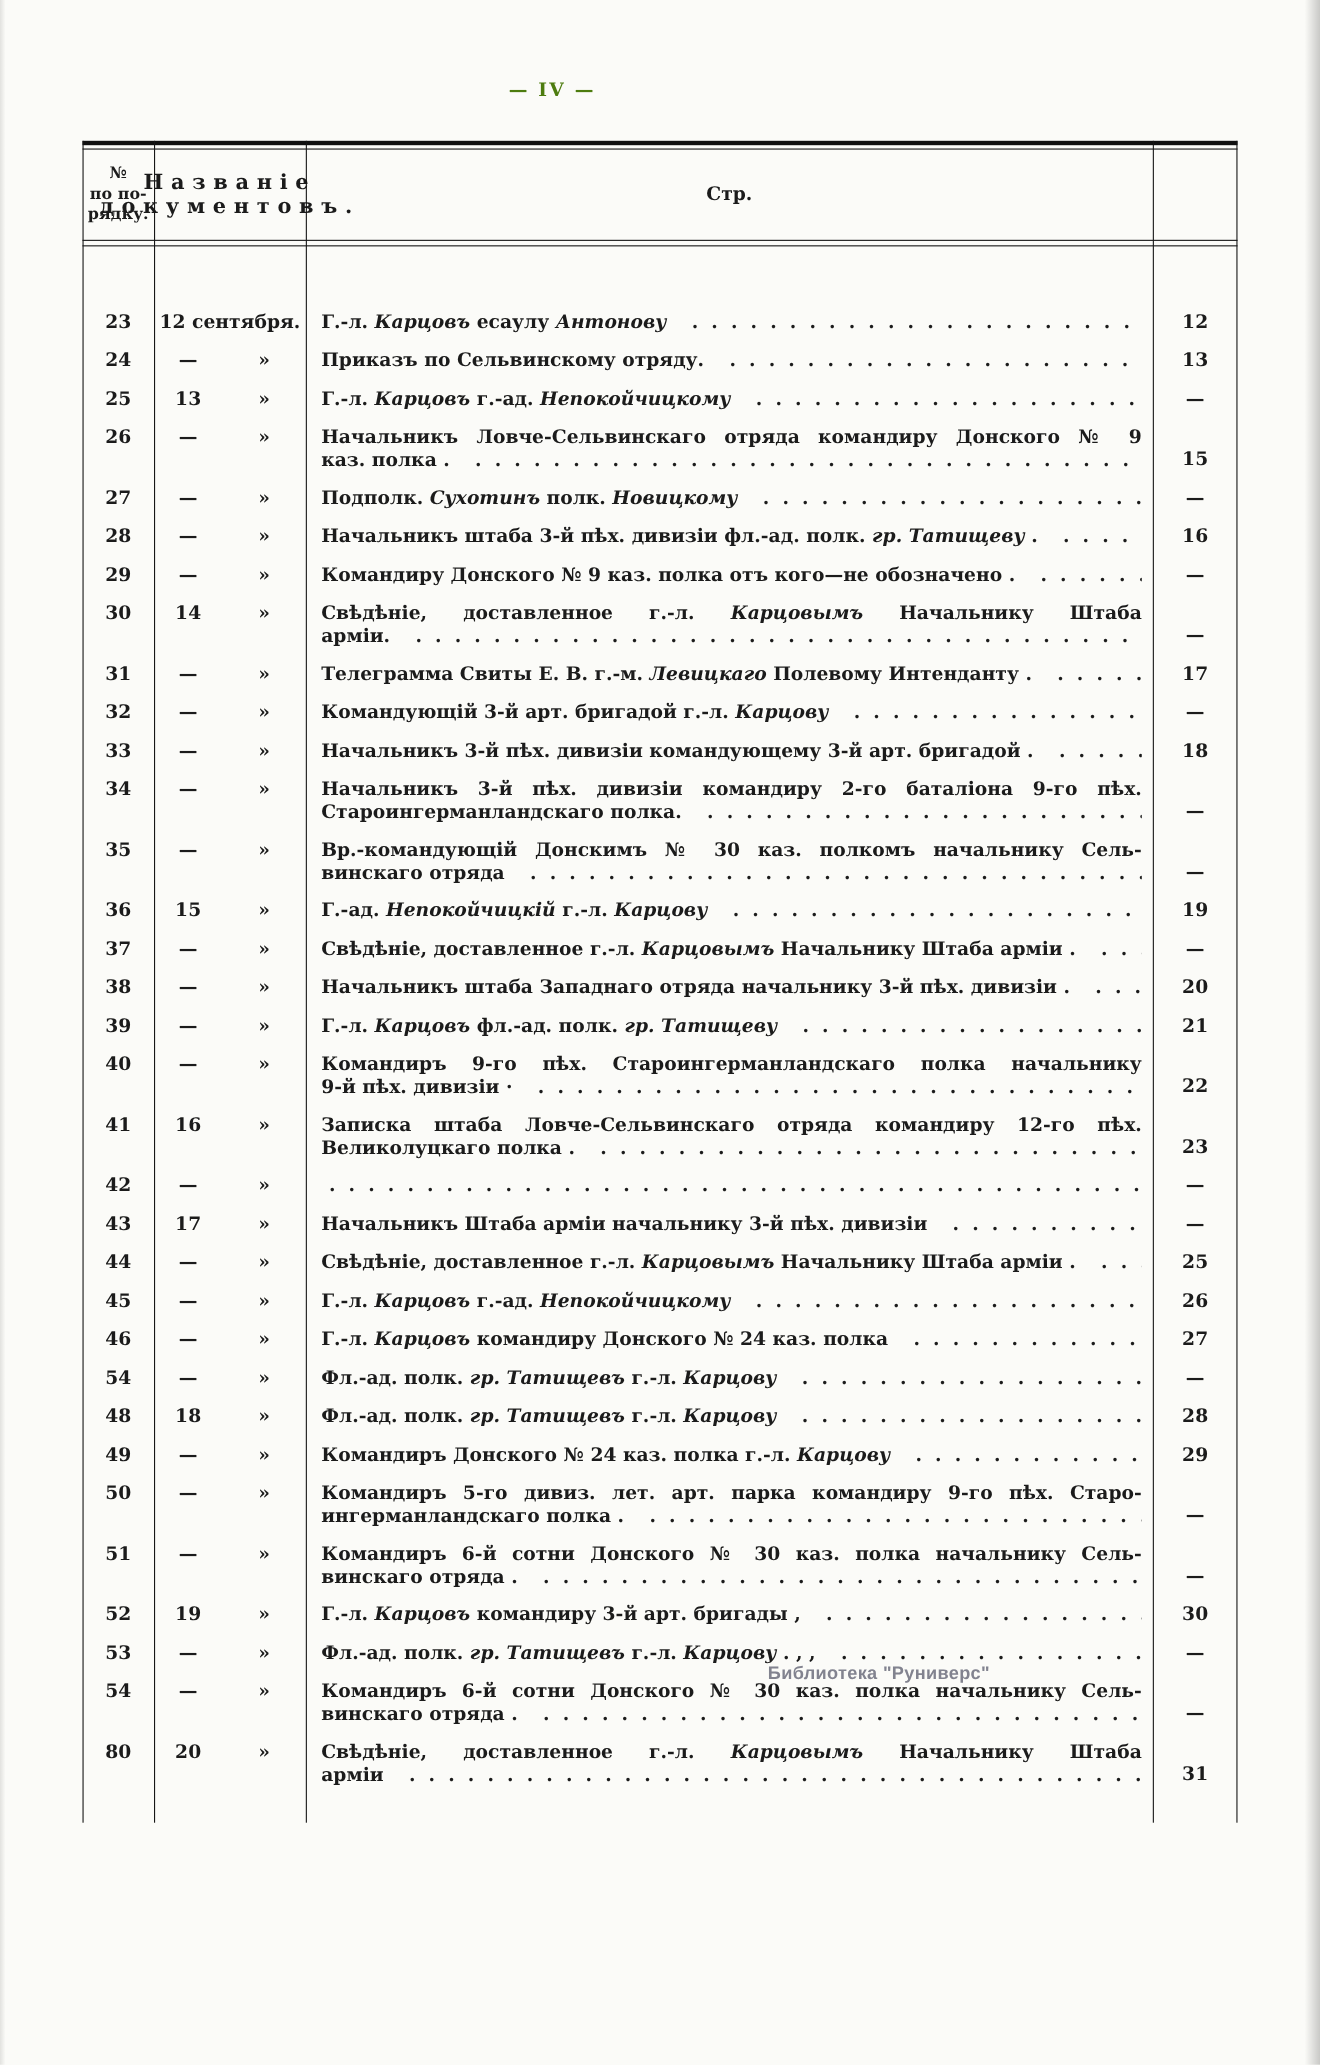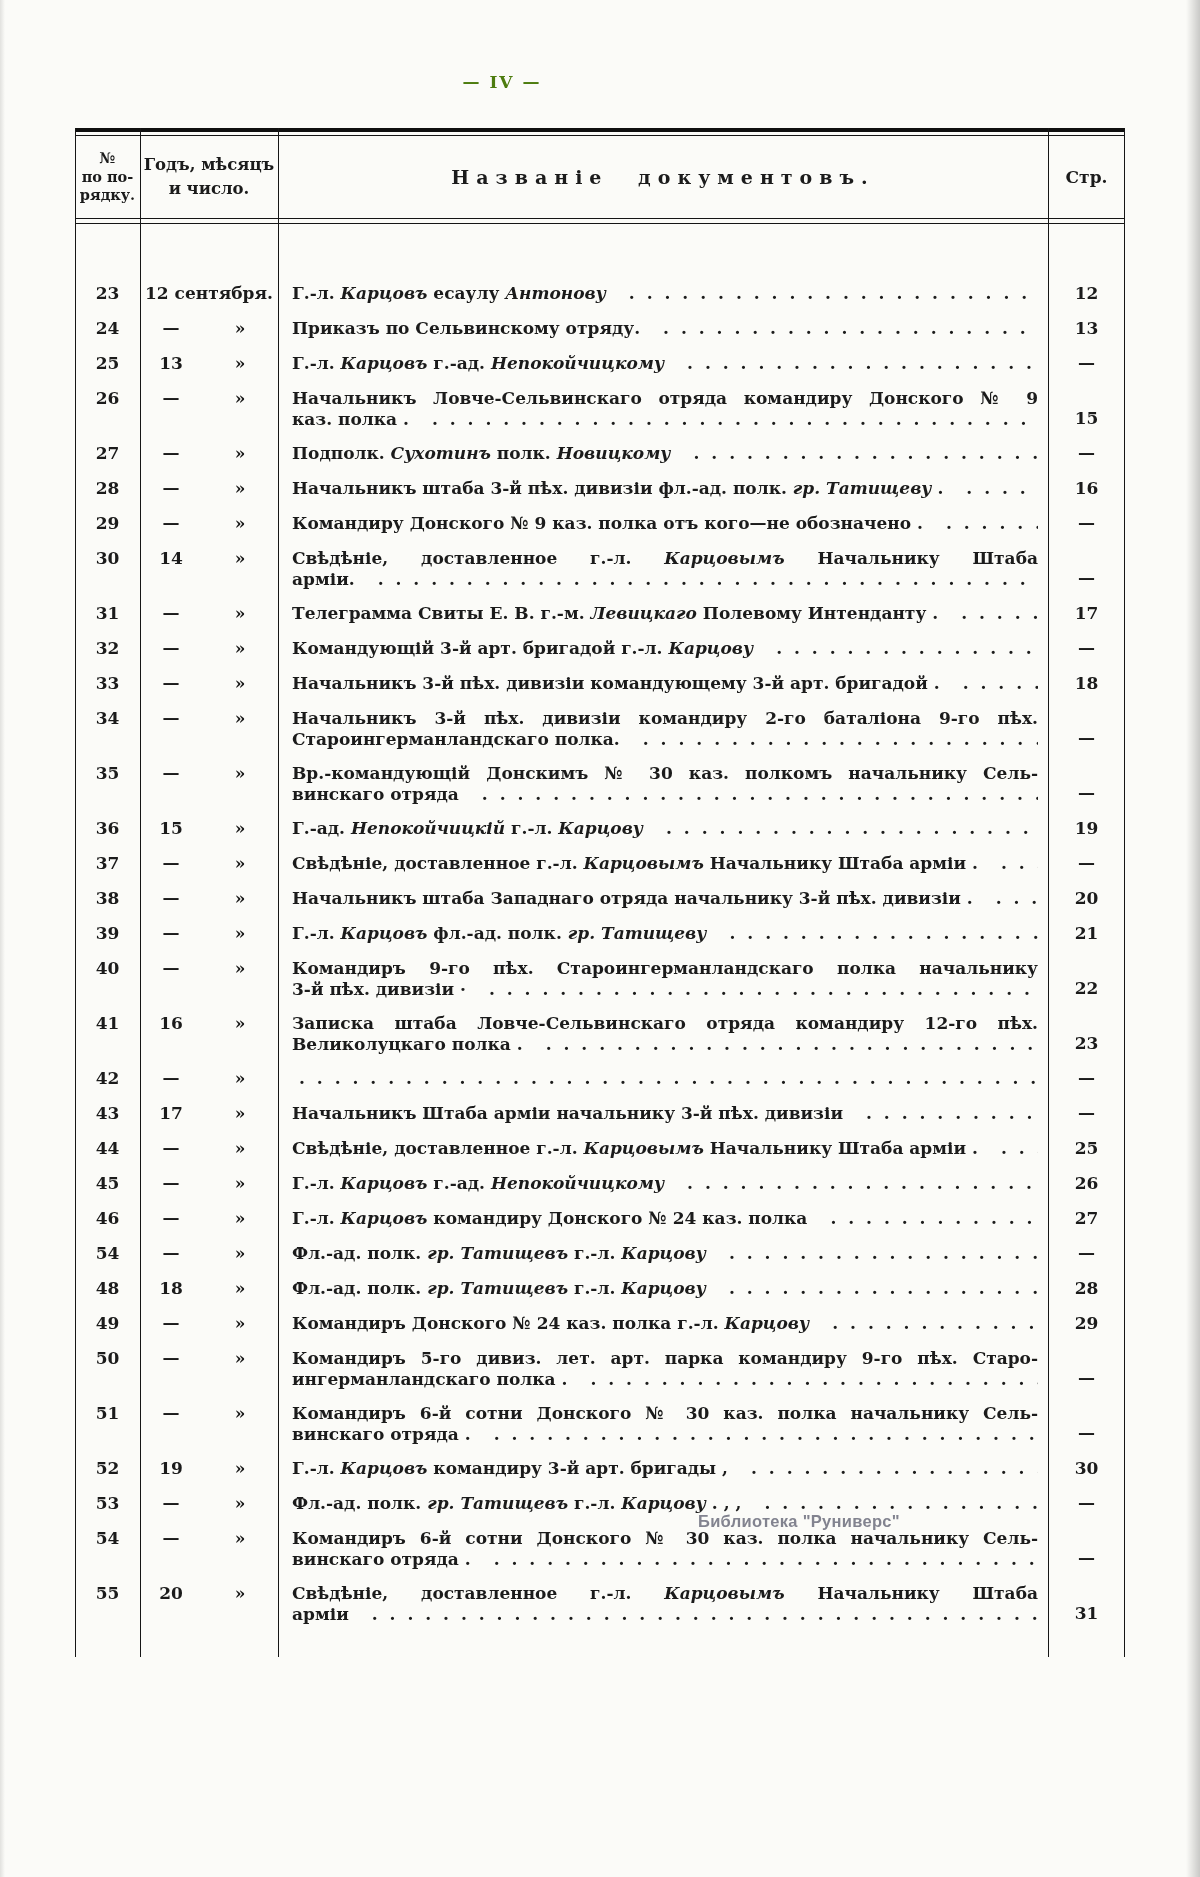--- a/index.html
+++ b/index.html
@@ -90,22 +90,20 @@
   <div class="vline vl4"></div>
 
   <div class="rule-thick"></div>
   <div class="gap2"></div>
   <div class="rule-thin"></div>
 
   <div class="grid thead">
     <div class="hcell h-num">№
 по по-
 рядку.</div>
-    <div class="hcell h-date">Годъ, мѣсяцъ
-и число.</div>
     <div class="hcell h-title">Названіе документовъ.</div>
     <div class="hcell h-page">Стр.</div>
   </div>
 
   <div class="rule-thin"></div>
   <div class="gap4"></div>
   <div class="rule-thin"></div>
 
   <div class="tbody" id="tbody">
       <div class="grid row">
@@ -383,21 +381,21 @@
       </div>
       <div class="grid row">
         <div class="cell c-num">40</div>
         <div class="cell c-date">
           <span class="day">—</span>
           <span class="month">»</span>
         </div>
         <div class="cell c-title">
           <div class="tline fill"><span class="ttext">Командиръ 9-го пѣх. Староингерманландскаго полка начальнику</span></div>
           <div class="tline last">
-            <span class="ttext">3-й пѣх. дивизіи ·</span>
+            <span class="ttext">9-й пѣх. дивизіи ·</span>
             <span class="leader">. . . . . . . . . . . . . . . . . . . . . . . . . . . . . . . . . . . . . . . . . . . . . . . . . . . . . . . . . . . . . . . . . . . . . . </span>
           </div>
         </div>
         <div class="cell c-page">
           <span>22</span>
         </div>
       </div>
       <div class="grid row">
         <div class="cell c-num">41</div>
         <div class="cell c-date">
@@ -619,21 +617,21 @@
           <div class="tline last">
             <span class="ttext">винскаго отряда .</span>
             <span class="leader">. . . . . . . . . . . . . . . . . . . . . . . . . . . . . . . . . . . . . . . . . . . . . . . . . . . . . . . . . . . . . . . . . . . . . . </span>
           </div>
         </div>
         <div class="cell c-page">
           <span>—</span>
         </div>
       </div>
       <div class="grid row">
-        <div class="cell c-num">55</div>
+        <div class="cell c-num">80</div>
         <div class="cell c-date">
           <span class="day">20</span>
           <span class="month">»</span>
         </div>
         <div class="cell c-title">
           <div class="tline fill"><span class="ttext">Свѣдѣніе, доставленное г.-л. <em>Карцовымъ</em> Начальнику Штаба</span></div>
           <div class="tline last">
             <span class="ttext">арміи</span>
             <span class="leader">. . . . . . . . . . . . . . . . . . . . . . . . . . . . . . . . . . . . . . . . . . . . . . . . . . . . . . . . . . . . . . . . . . . . . . </span>
           </div>

